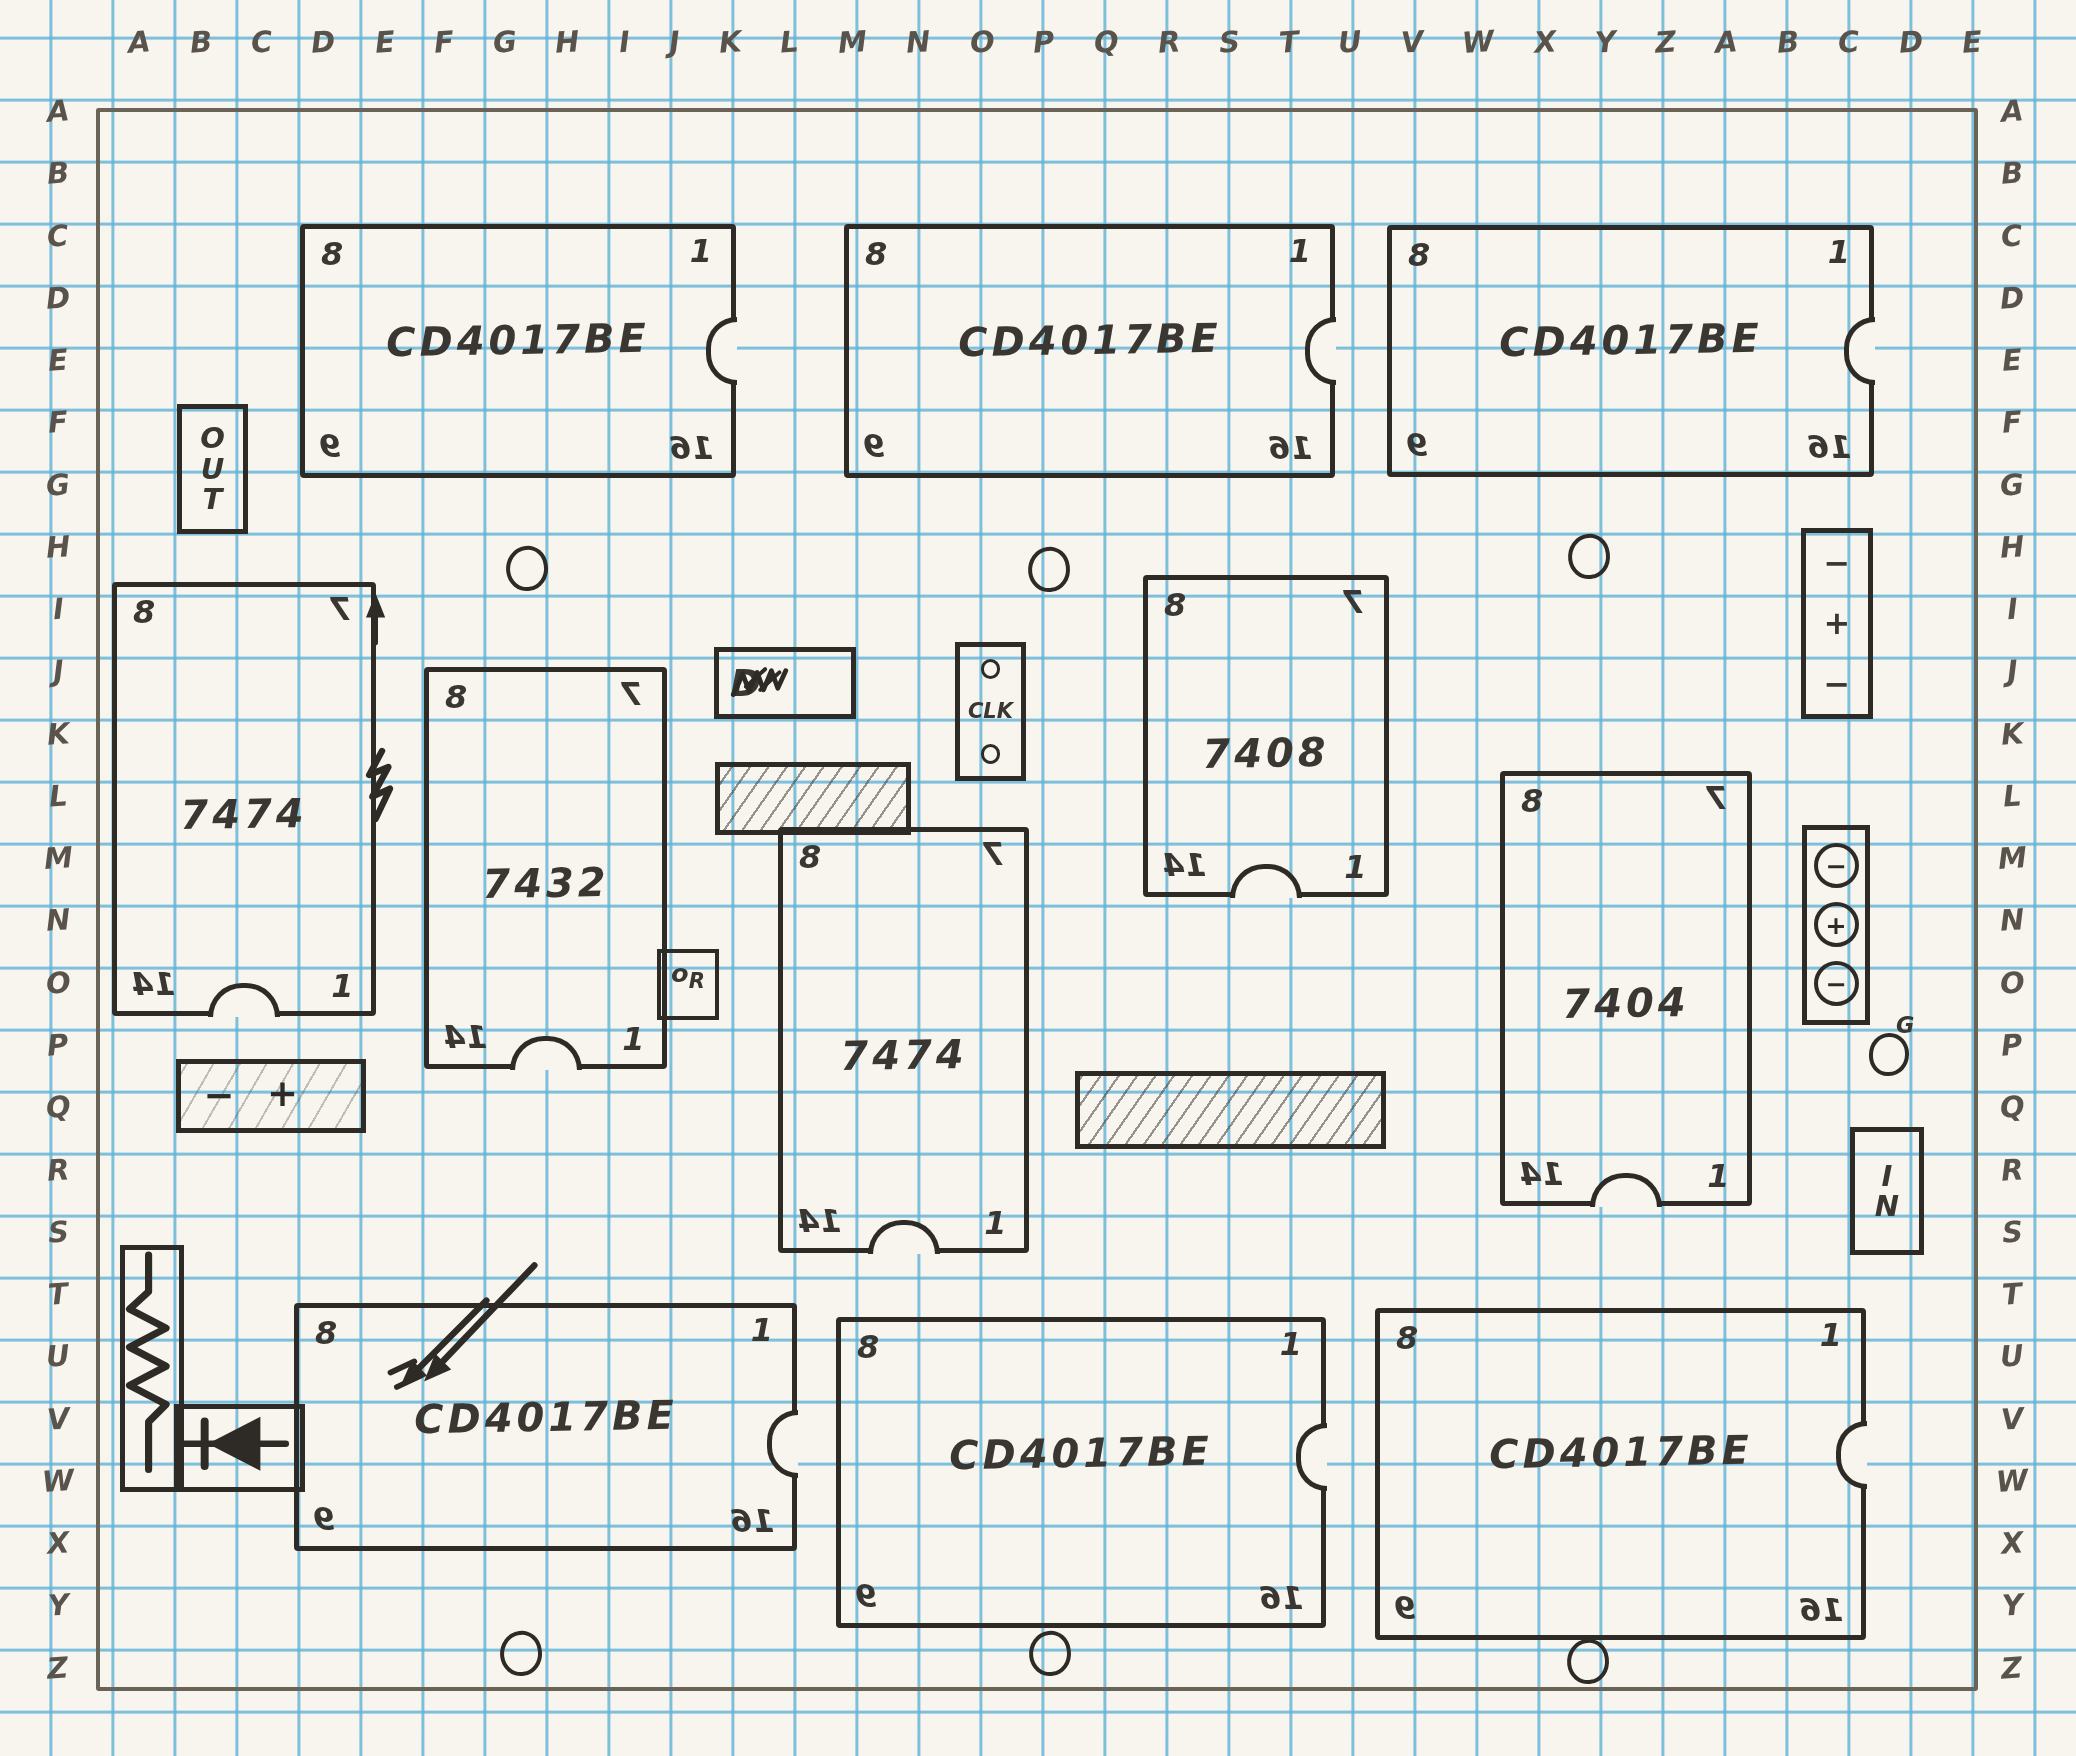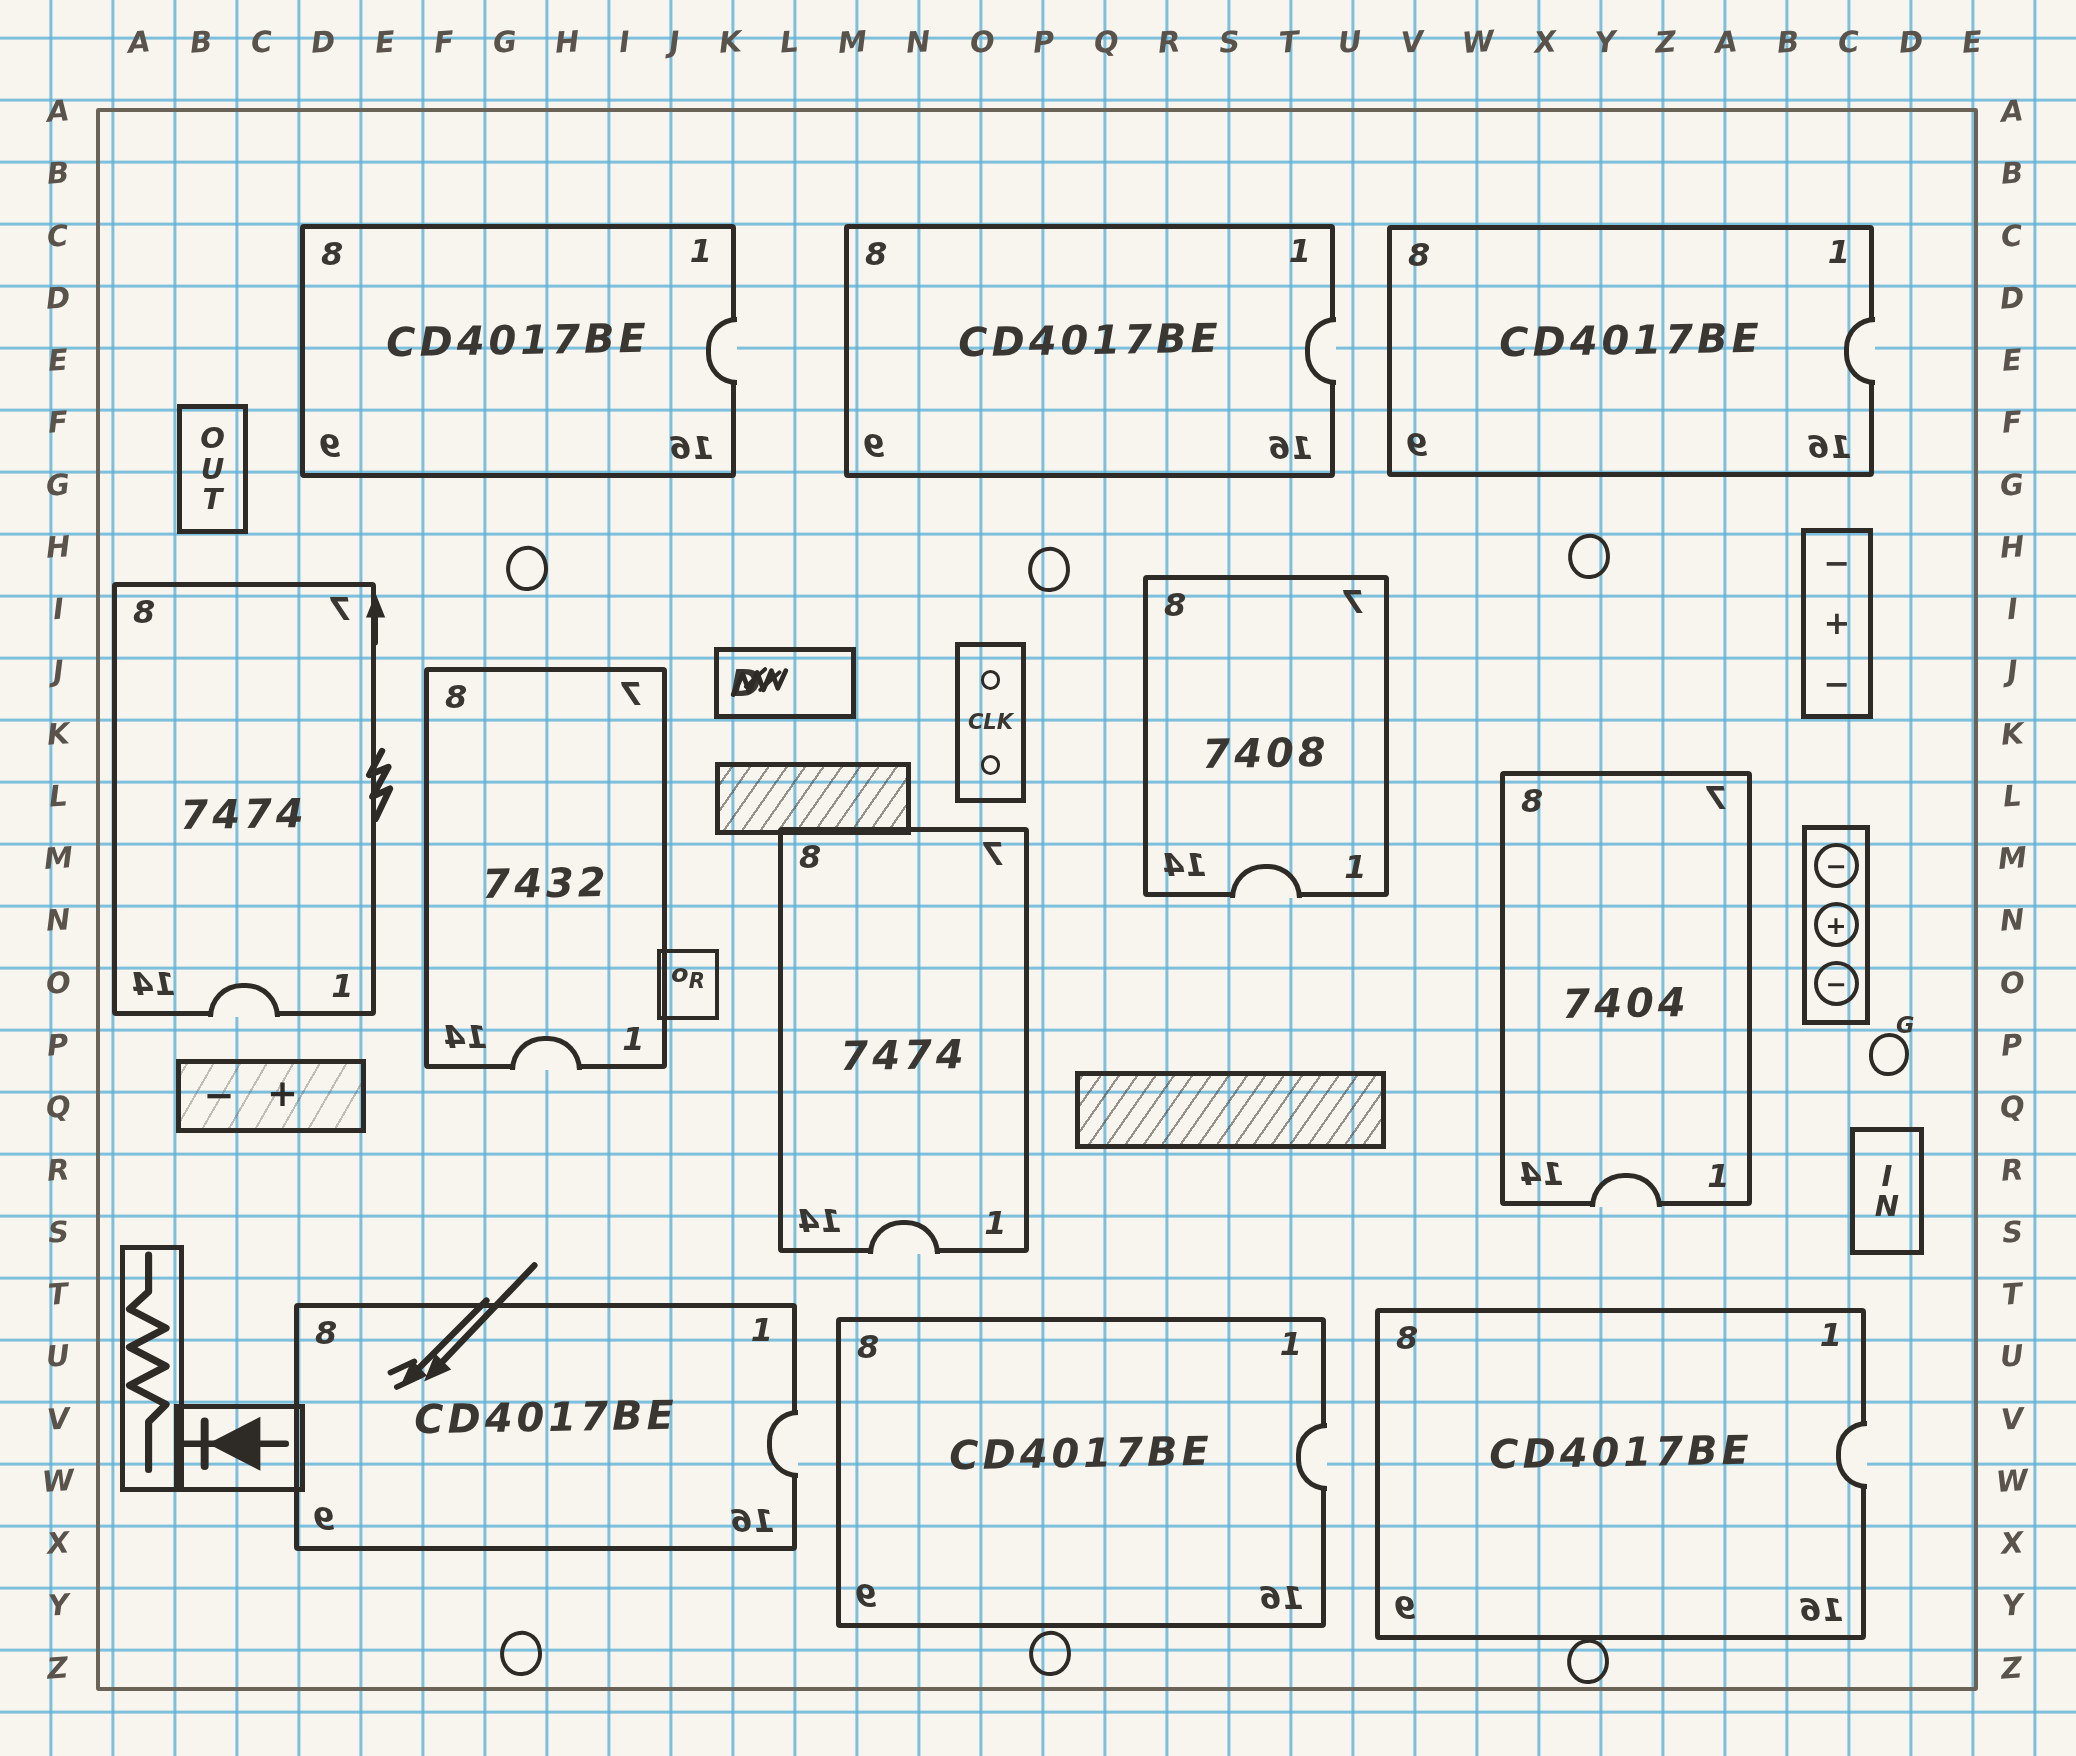--- a/index.html
+++ b/index.html
@@ -230,21 +230,21 @@
   </div>
 
   <div class="sbox" style="left:714px;top:647px;width:121px;height:62px;flex-direction:row;justify-content:flex-start;padding-left:11.2px;gap:11.2px;">
     <span style="font-size:37px;">D</span>
     <svg width="59" height="35" viewBox="0 0 74 44">
       <path class="stroke" style="stroke-width:6" d="M4 36 L16 10 L24 32 L34 8 L42 30 L52 6 L60 28 L70 6"></path>
       <path class="stroke" style="stroke-width:5" d="M20 26 L44 4 M38 30 L62 8"></path>
     </svg>
   </div>
 
-  <div class="sbox" style="left:955px;top:642px;width:61px;height:125px;justify-content:space-around;padding:13px 0;">
+  <div class="sbox" style="left:955px;top:642px;width:61px;height:125px;justify-content:space-around;padding:2px 0;">
     <span class="dotc"></span>
     <span style="font-size:21px;font-weight:700;">CLK</span>
     <span class="dotc"></span>
   </div>
 
   <div class="hatch" style="left:715px;top:762px;width:186px;height:63px;"></div>
   <div class="hatch" style="left:1075px;top:1071px;width:301px;height:68px;"></div>
 
   <div class="chip dip14" style="left:778px;top:827px;width:241px;height:416px;">
     <span class="pin tl">8</span>

